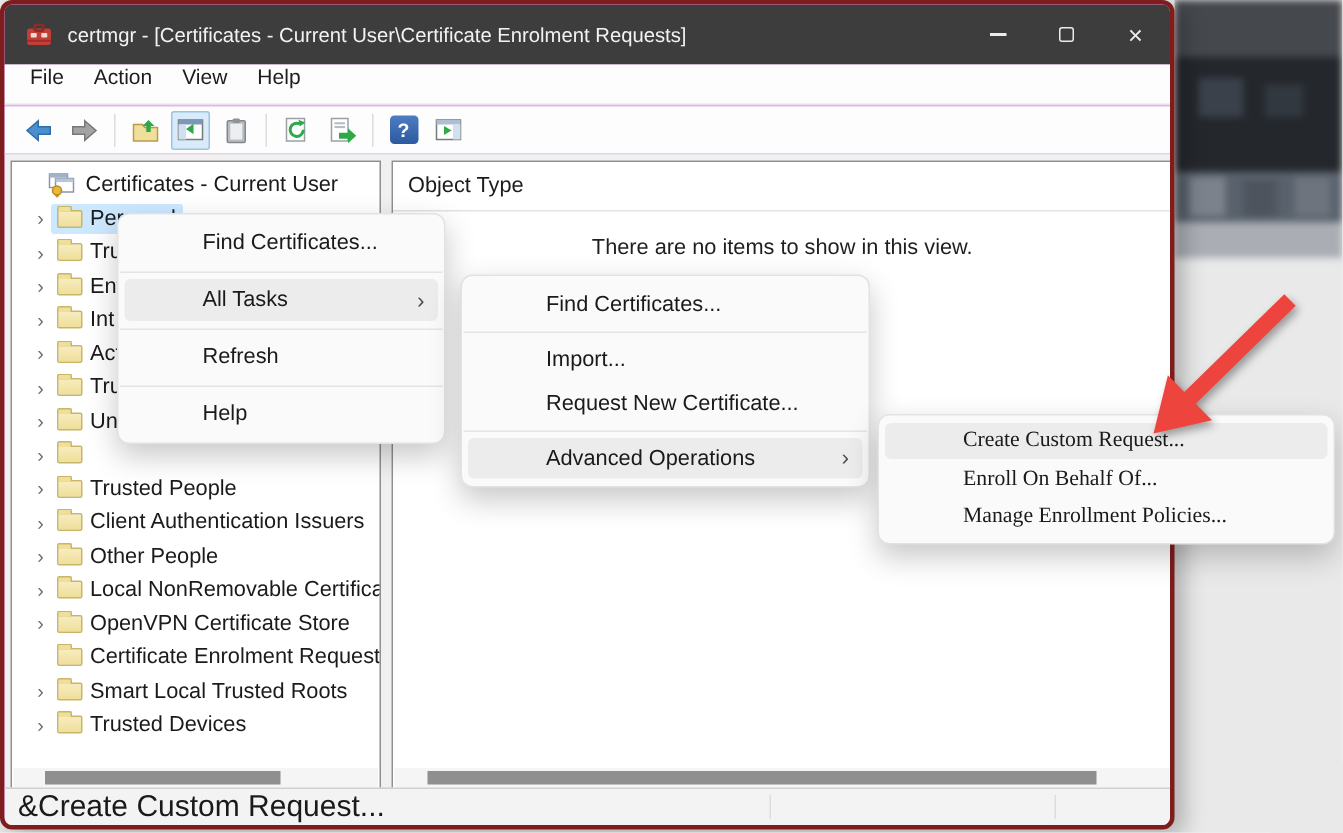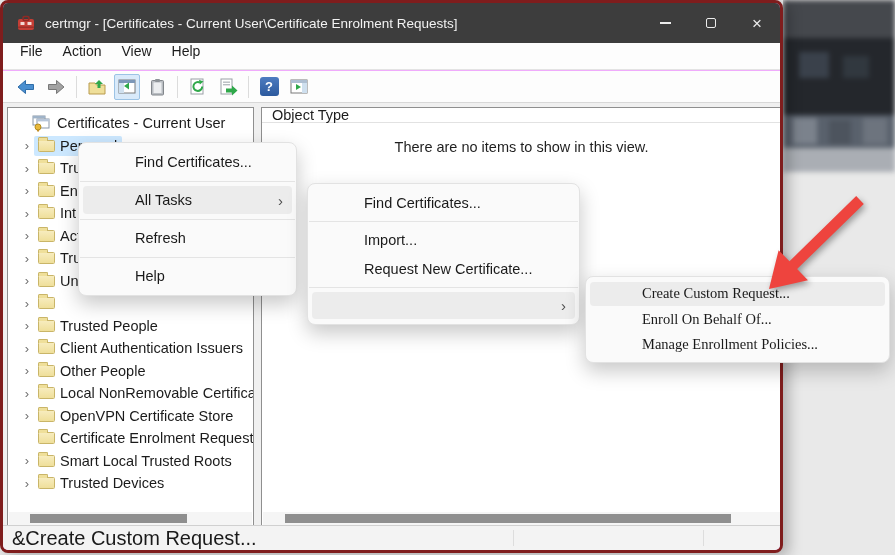--- a/index.html
+++ b/index.html
@@ -52,21 +52,21 @@
   .folder { width:17px; height:12px; background:linear-gradient(#f7ecbe,#efdf9a); border:1px solid #c9b568;
             border-radius:1.5px; position:relative; flex:none; margin:0 5px 0 4px; }
   .folder::before { content:""; position:absolute; left:-1px; top:-4px; width:8px; height:3px;
                     background:#efdf9a; border:1px solid #c9b568; border-bottom:none; border-radius:1.5px 1.5px 0 0; }
   .rooticon { flex:none; margin-right:7px; }
   .tlabel { font-size:14.5px; color:#1b1b1b; }
   .selwrap { display:flex; align-items:center; background:#cce8ff; border-radius:2px; padding:2px 5px 2px 3px; }
   .selwrap .folder { margin:0 5px 0 1px; }
 
   
-  .colheader { height:15px; border-bottom:1px solid #e2e2e2; display:flex; align-items:center; padding-left:10px;text-align:right; }
+  .colheader { height:33px; border-bottom:1px solid #e2e2e2; display:flex; align-items:center; padding-left:10px;text-align:right; }
   .colheader span { font-size:14.5px; color:#1c1c1c; }
   .emptytext { margin-top:16px; text-align:center; font-size:14.5px; color:#1f1f1f; }
 
   
   .hscroll { position:absolute; left:1px; right:1px; bottom:1px; height:13px; background:#f5f5f5; }
   .hthumb { position:absolute; top:2px; height:9px; background:#8f8f8f; }
 
   
   .statusbar { position:absolute; left:0; right:0; bottom:0; height:25px; background:#f3f3f3;
                border-top:1px solid #d0d0d0; display:flex; align-items:center; padding-left:9px; }
@@ -344,20 +344,21 @@
   </div>
   <div class="msep"></div>
   <div class="mi">
     <span class="lbl">Import...</span>
   </div>
   <div class="mi">
     <span class="lbl">Request New Certificate...</span>
   </div>
   <div class="msep"></div>
   <div class="mi hl">
+    <span class="lbl">Advanced Operations</span>
     <span class="sub">›</span>
   </div>
 </div>
 
 <div class="menu m3" style="left:585px; top:276px; width:305px;font-family:Liberation Serif, serif;">
   <div class="mi hl">
     <span class="lbl">Create Custom Request...</span>
   </div>
   <div class="mi">
     <span class="lbl">Enroll On Behalf Of...</span>

